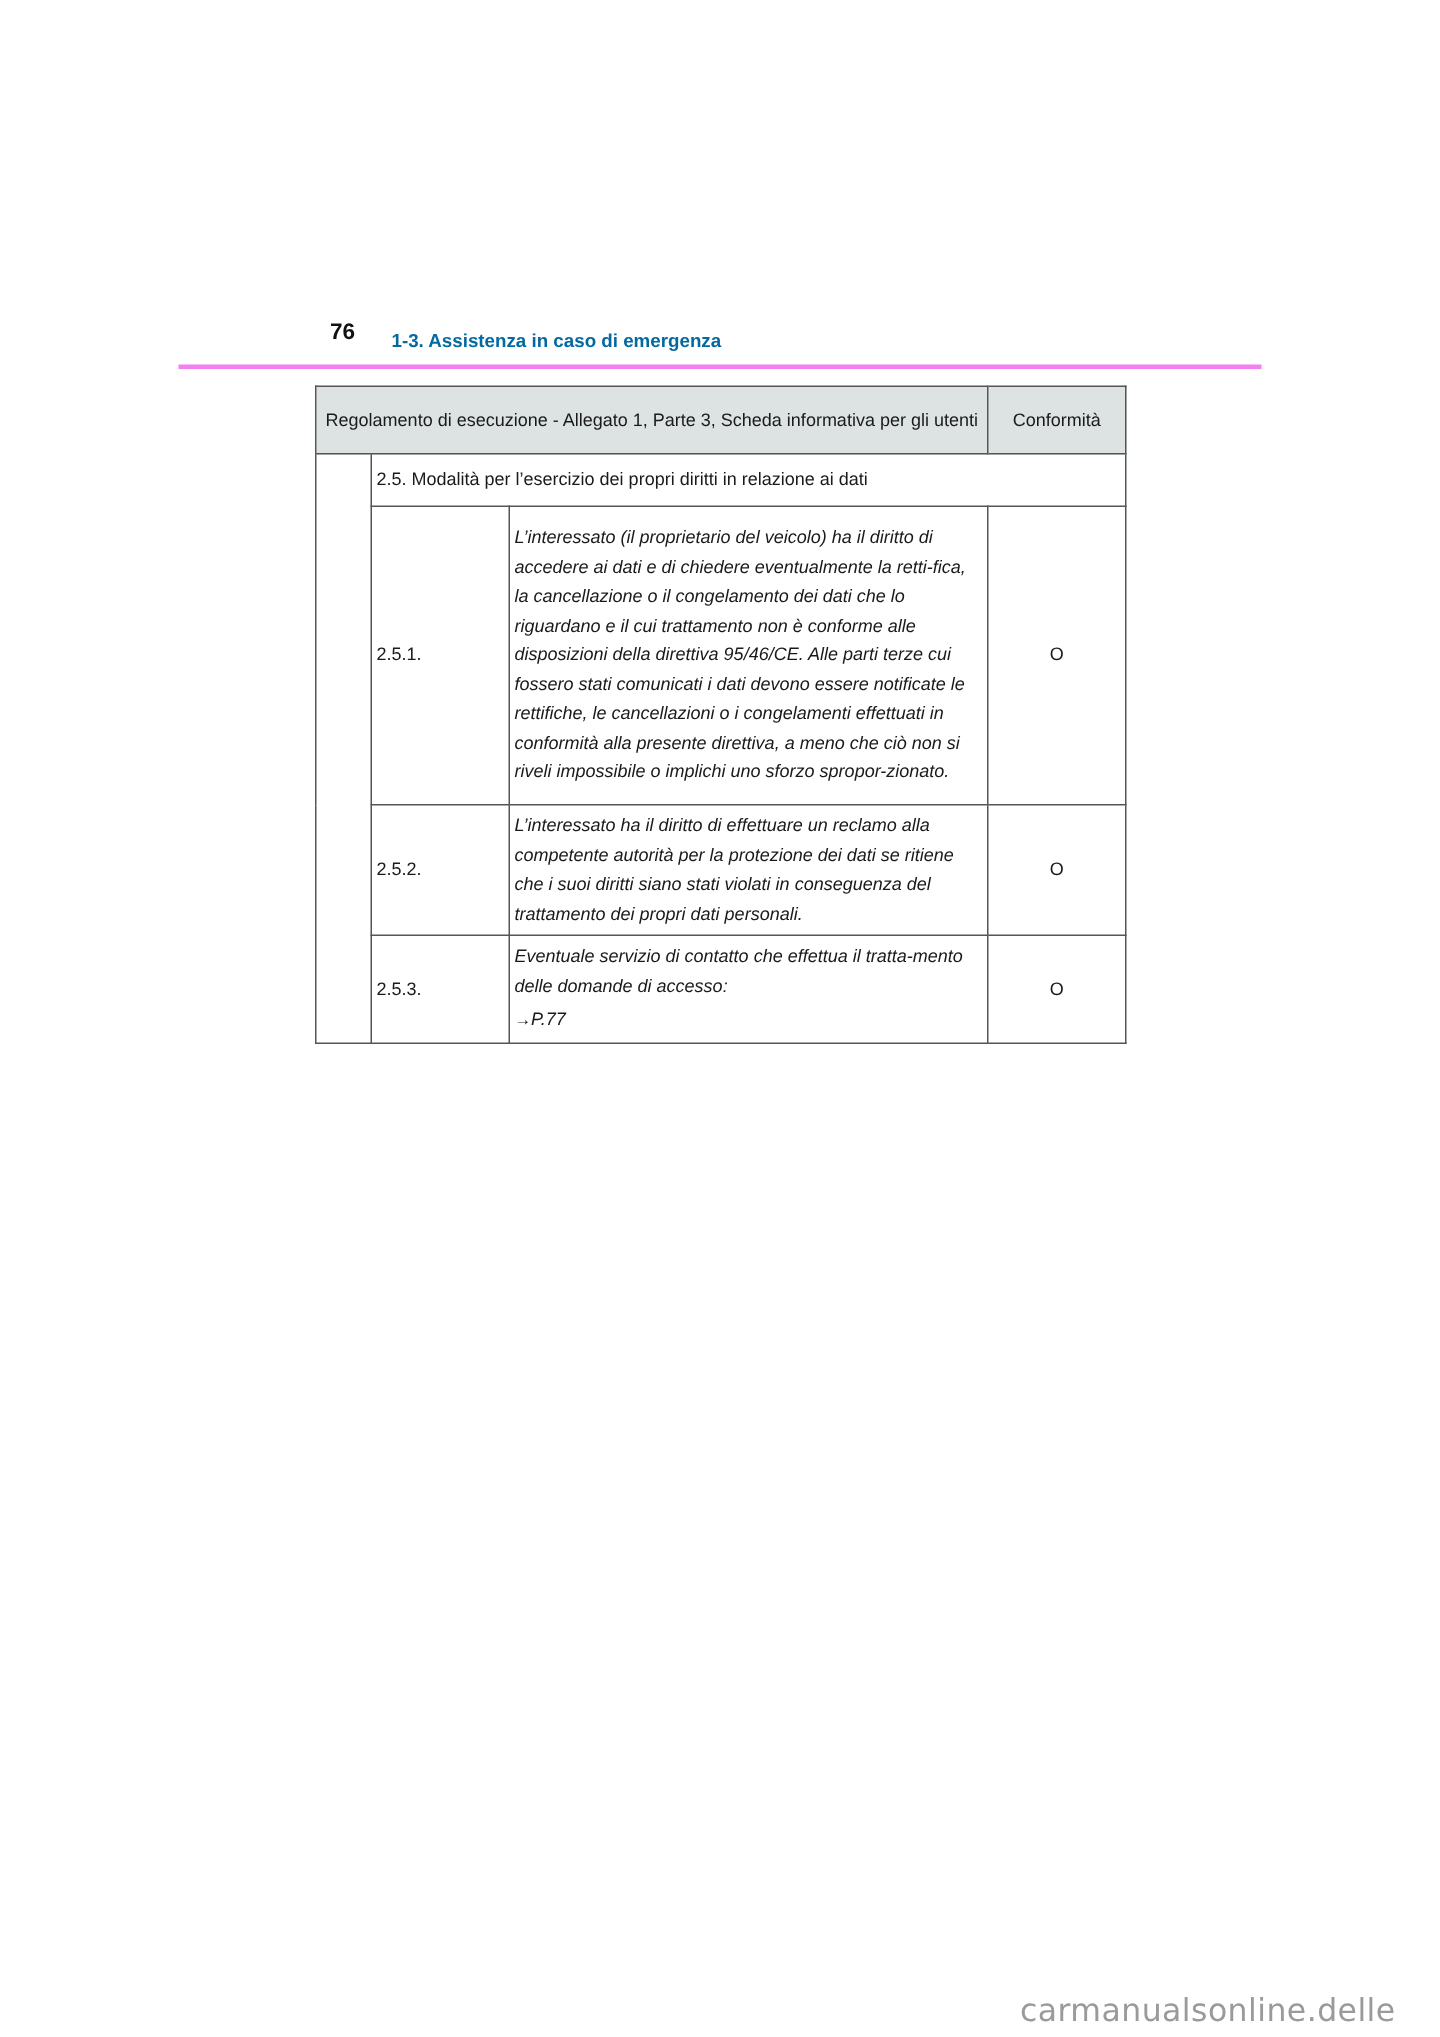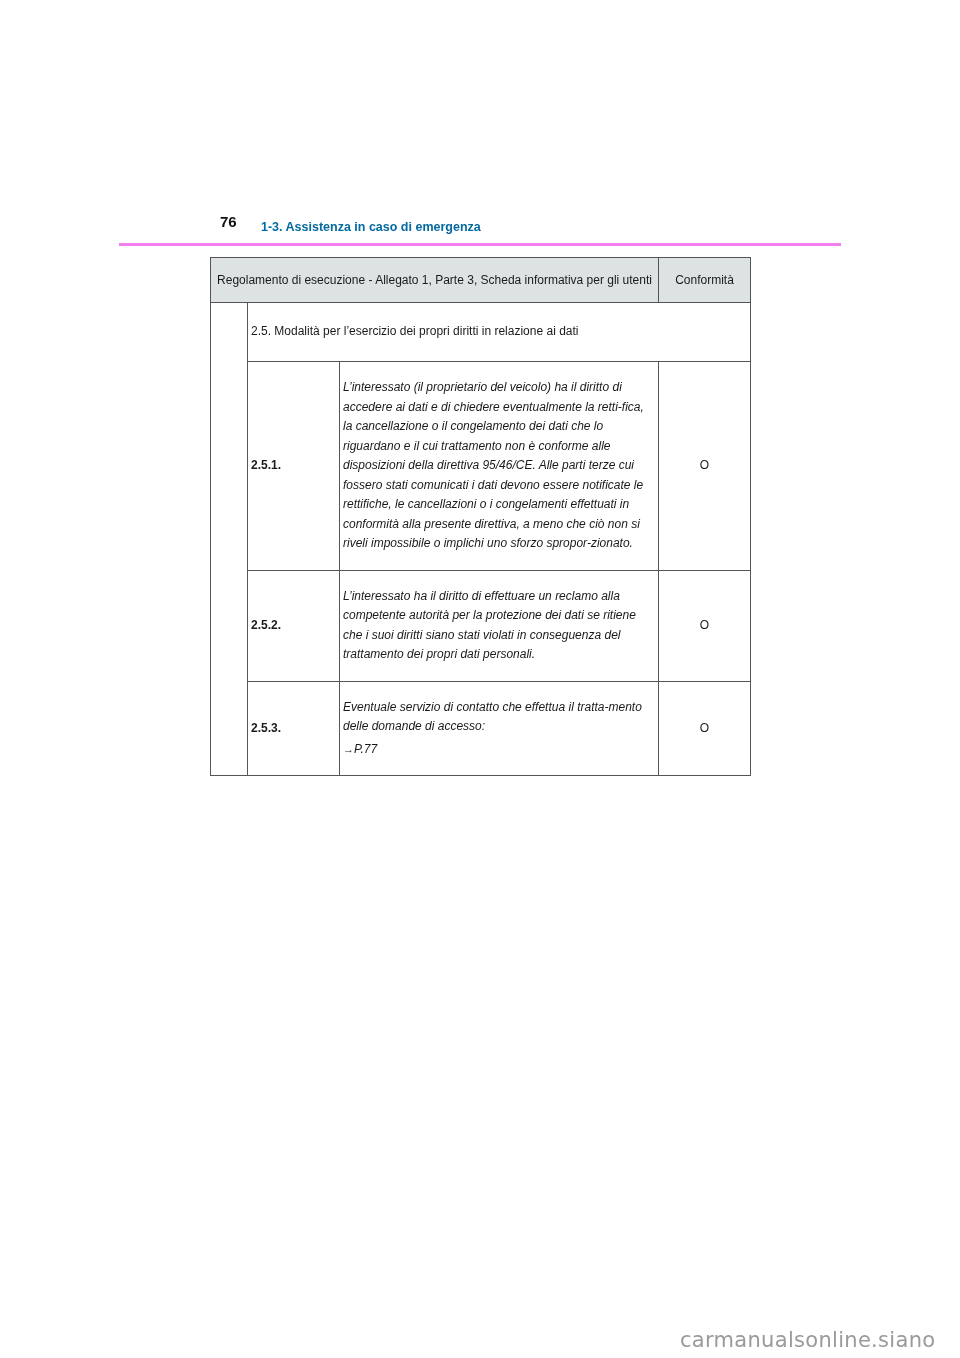--- a/index.html
+++ b/index.html
@@ -13,27 +13,27 @@
     .section-title {
       position: absolute; left: 261px; top: 220px; font-size: 12.5px; font-weight: bold; color: #0369a1;
     }
     .rule {
       position: absolute; left: 119px; top: 243px; width: 722px; height: 3px; background: #f27ef0;
     }
     table.doc {
       position: absolute; left: 210px; top: 257px; width: 540px;
       border-collapse: collapse; table-layout: fixed; font-size: 12px; line-height: 19.5px;
     }
-    table.doc td, table.doc th { border: 1px solid #555; padding: 16px 3px; vertical-align: middle; }
+    table.doc td, table.doc th { border: 1px solid #555; padding: 4px 3px; vertical-align: middle; }
     table.doc th {
       background: #dde3e3; font-weight: normal; text-align: center; padding: 4px 4px; line-height: 18px; height: 36px;
     }
     .col1 { width: 37px; } .col2 { width: 92px; } .col3 { width: 319px; } .col4 { width: 92px; }
     .sub-row td { height: 26px; }
-    .item-num { padding-left: 3px; font-weight: bold; }
+    .item-num { padding-left: 3px; }
     .item-text { padding: 4px 3px 2px 3px; font-style: italic; }
     .mark { text-align: center; }
     .blank-col { border-bottom: 1px solid #555; }
     .watermark {
       position: absolute; left: 680px; top: 1328px; font-size: 21px; color: #9a9a9a;
       font-family: "DejaVu Sans", sans-serif; letter-spacing: 0.3px;
     }
     .ref-arrow { font-size: 11px; }
   </style>
 </head>
@@ -73,13 +73,13 @@
     <td class="item-num">2.5.3.</td>
     <td class="item-text">
       <div>Eventuale servizio di contatto che effettua il tratta-mento delle domande di accesso:</div>
       <div style="margin-top:3px;"><span class="ref-arrow">→</span><span>P.77</span></div>
     </td>
     <td class="mark">O</td>
   </tr>
 </tbody>
   </table>
 
-<div class="watermark">carmanualsonline.siano</div>
+<div class="watermark">carmanualsonline.delle</div>
 
 </body></html>

